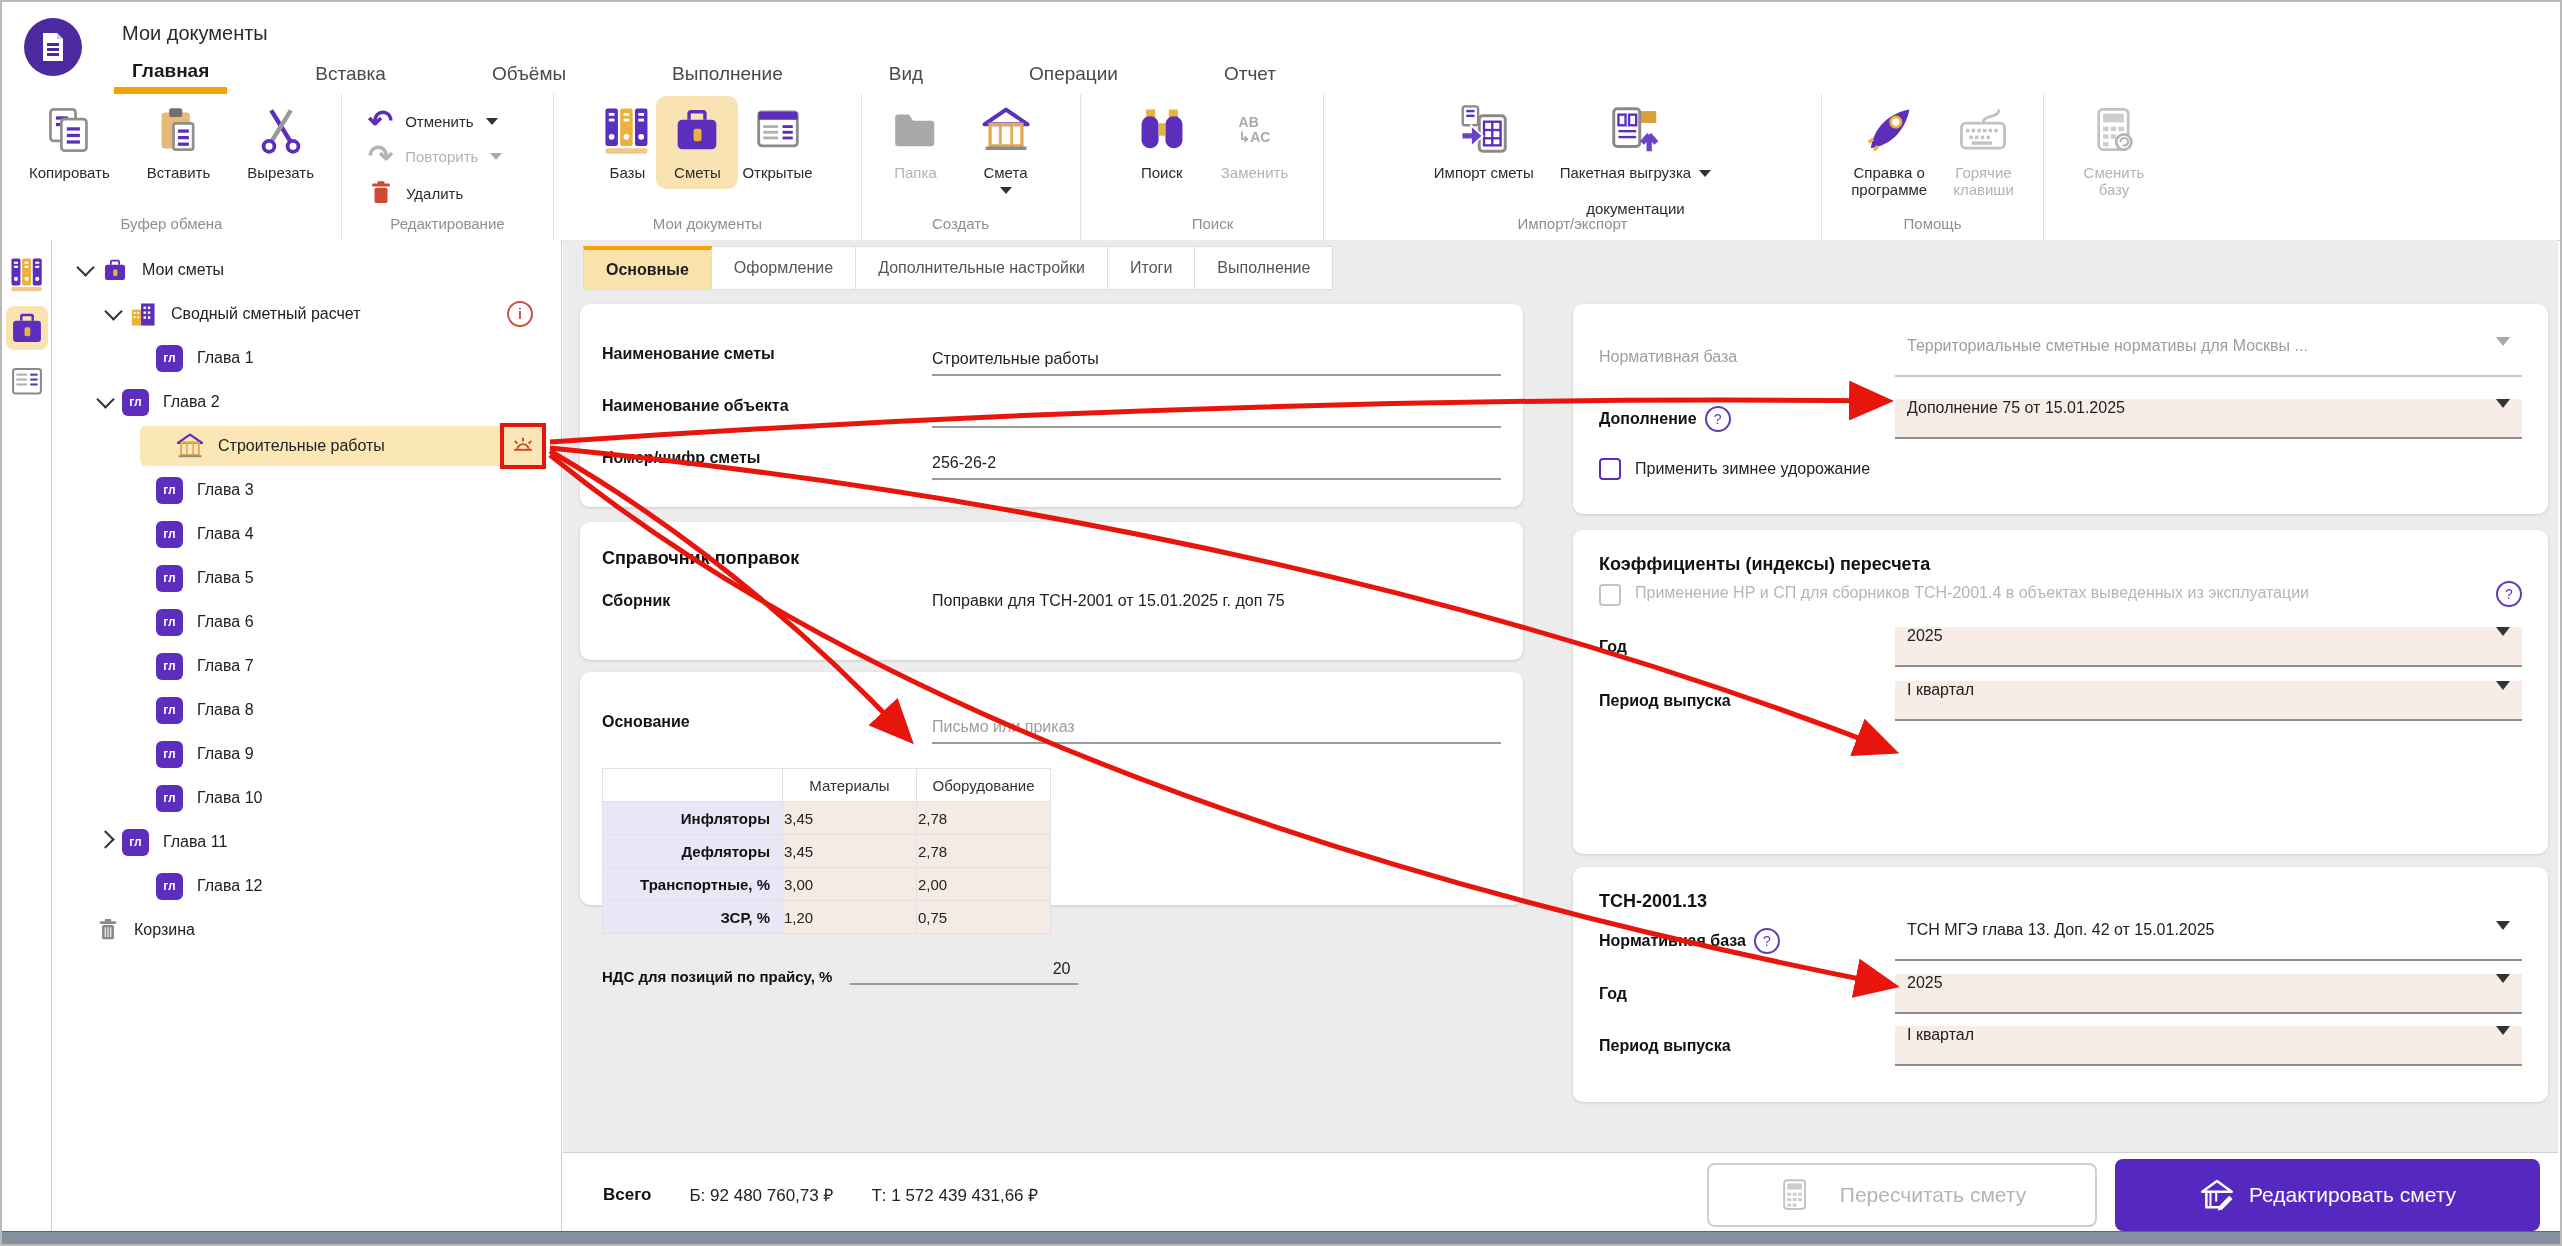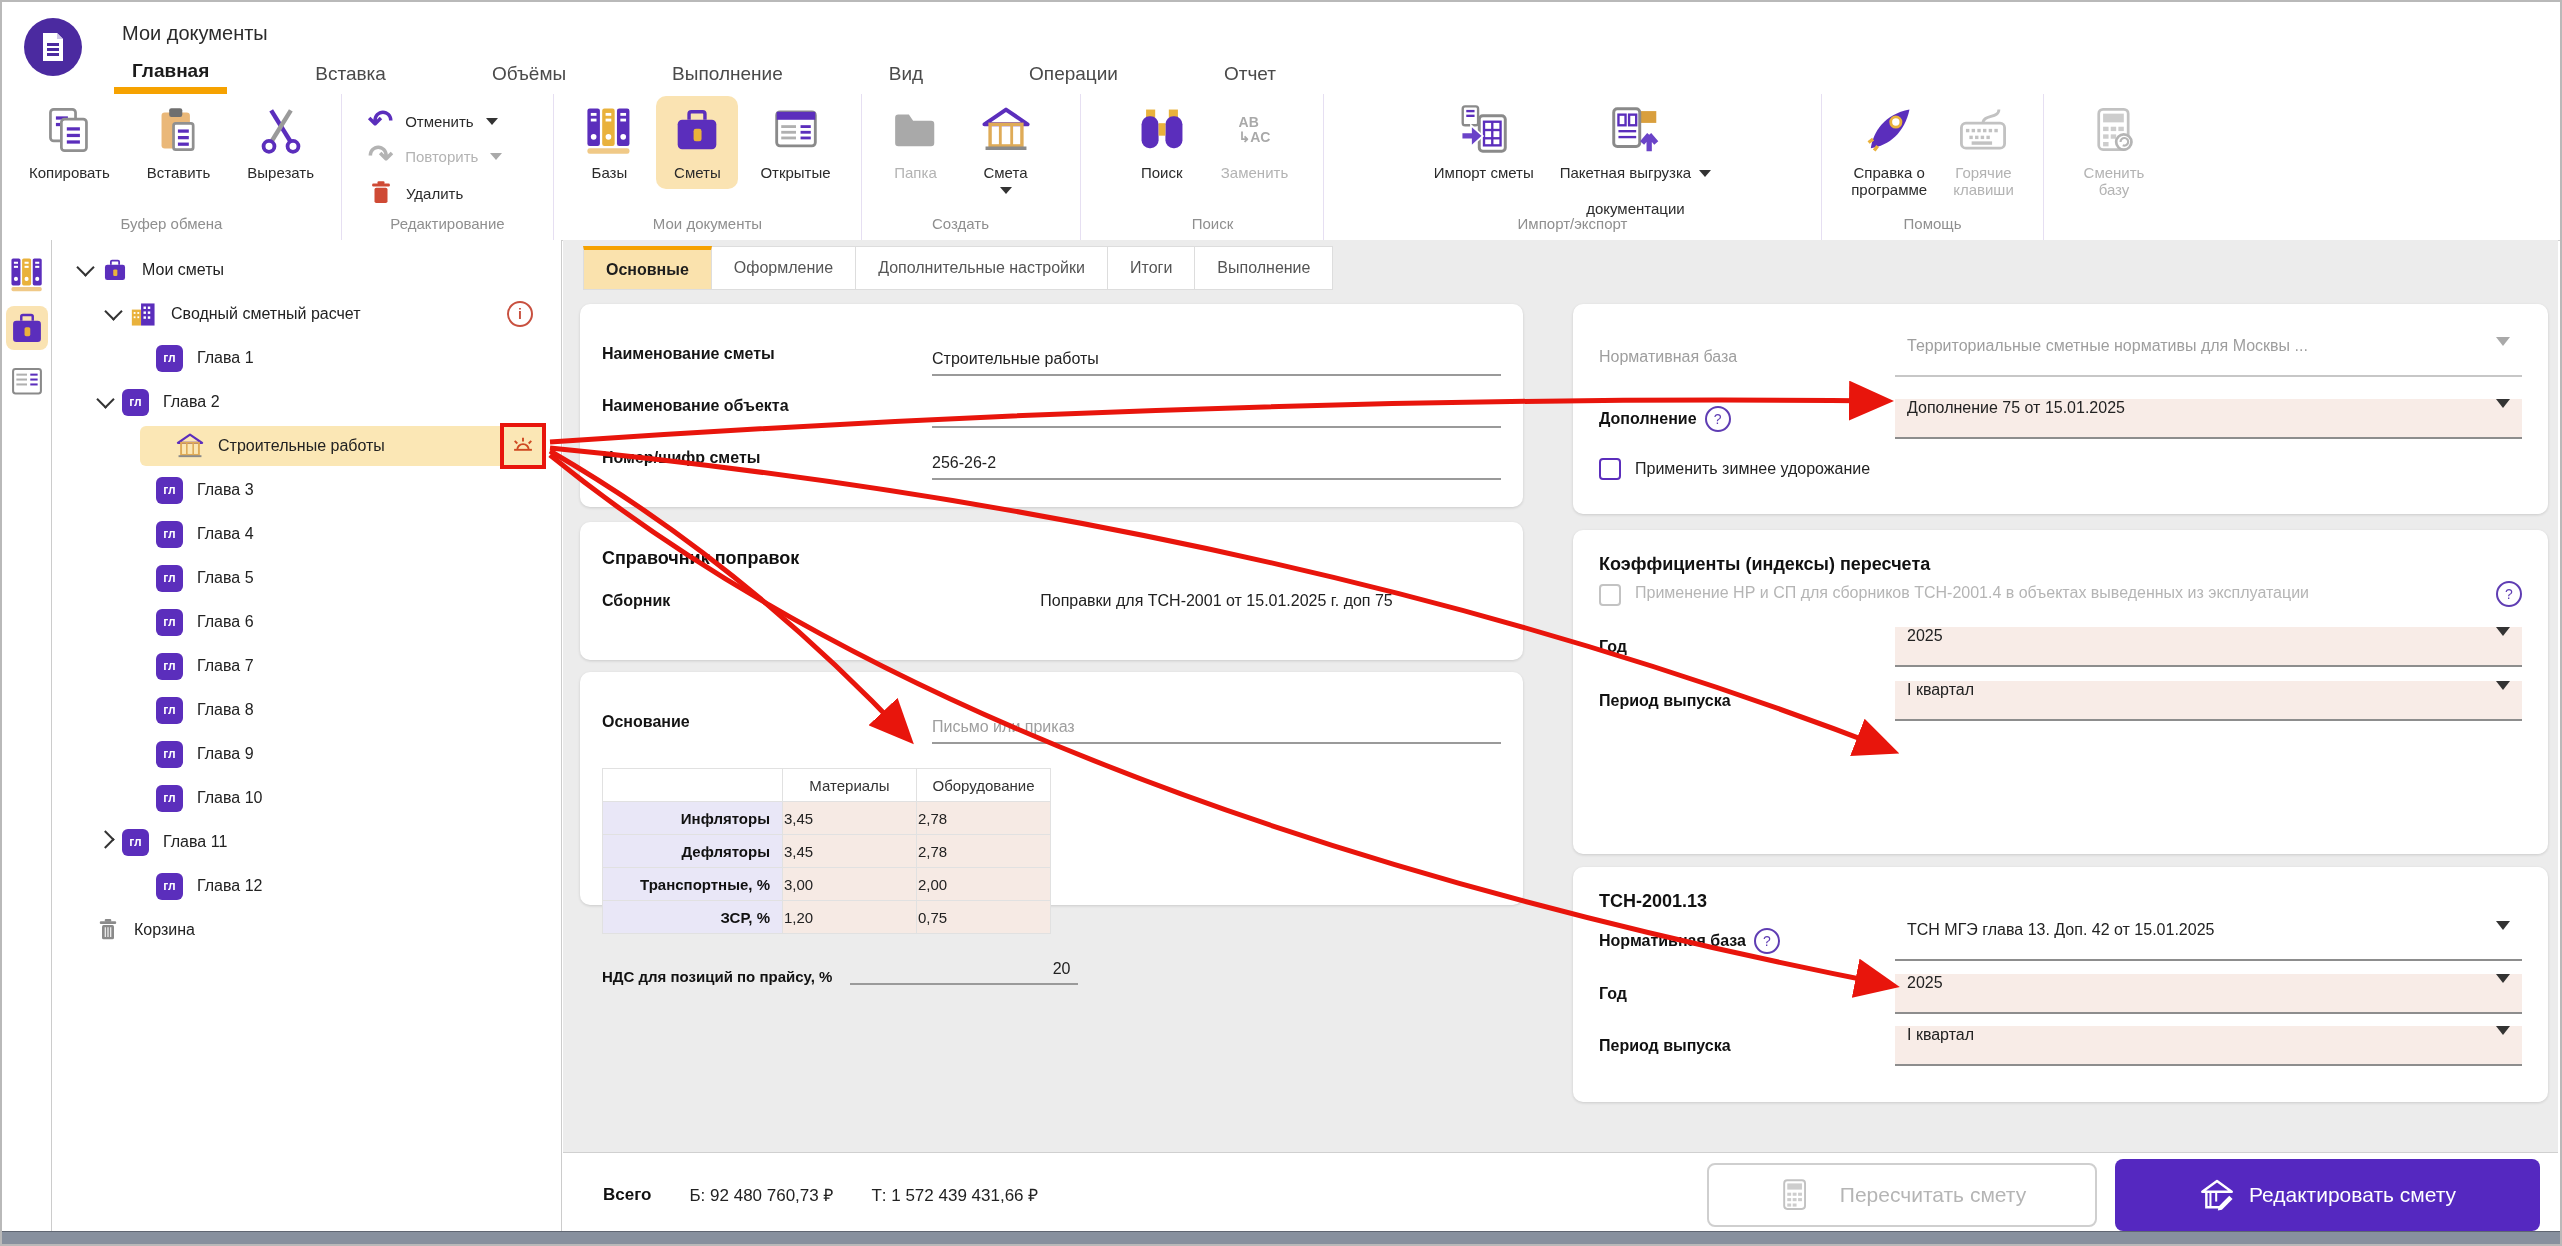--- a/index.html
+++ b/index.html
@@ -55,21 +55,21 @@
   .card{position:absolute;background:#fff;border-radius:10px;box-shadow:0 1px 3px rgba(0,0,0,.14);box-sizing:border-box;}
   #card-names{left:17px;top:64px;width:943px;height:203px;}
   #card-ref{left:17px;top:282px;width:943px;height:138px;}
   #card-basis{left:17px;top:432px;width:943px;height:233px;}
   #card-base{left:1010px;top:64px;width:975px;height:210px;}
   #card-coef{left:1010px;top:290px;width:975px;height:324px;}
   #card-tsn{left:1010px;top:627px;width:975px;height:235px;}
   .frow{display:flex;align-items:center;margin:0 22px;height:52px;}
   .flabel{width:330px;flex:none;font-weight:bold;font-size:16px;color:#141414;}
   .finput{flex:1;border-bottom:2px solid #9a9a9a;height:36px;display:flex;align-items:flex-end;padding-bottom:6px;font-size:16px;color:#222;}
-  .fplain{flex:1;font-size:16px;color:#222;text-align:center;}
+  .fplain{flex:1;font-size:16px;color:#222;}
   .placeholder{color:#9e9e9e;}
   .card-title{margin:26px 22px 0;font-size:18px;font-weight:bold;color:#111;}
   table.poptable{border-collapse:collapse;margin:22px 0 0 22px;font-size:15px;}
   .poptable th,.poptable td{border:1px solid #e1e1e1;height:33px;box-sizing:border-box;}
   .poptable th{width:180px;font-weight:normal;color:#333;background:#fff;}
   .poptable th.vcol{width:134px;}
   .poptable td.rlab{background:#e9e7f7;font-weight:bold;text-align:right;padding-right:12px;color:#111;}
   .poptable td.val{background:#f6eae4;text-align:left;color:#222;}
   .nds-row{margin:26px 22px 0;display:flex;align-items:flex-end;}
   .nds-label{font-weight:bold;font-size:15px;white-space:nowrap;color:#111;}
@@ -200,21 +200,21 @@
                 <rect x="16" y="2" width="12" height="5" rx="2" fill="#cf4a35"></rect>
               </svg>
             </span>
           <span>Удалить</span>
         </div>
       </div>
       <div class="gcaption">Редактирование</div>
     </div>
 
     <div class="rgroup" style="left:552px;width:308px;">
-      <div class="btnrow" style="gap:22px;">
+      <div class="btnrow" style="gap:4px;">
         <div class="tbtn">
           <span class="ic">
               <svg width="50" height="50" viewBox="0 0 44 44">
                 <rect x="3" y="3" width="11" height="33" rx="2" fill="#5b2ebc"></rect>
                 <rect x="16" y="3" width="11" height="33" rx="2" fill="#e9b23c"></rect>
                 <rect x="29" y="3" width="11" height="33" rx="2" fill="#5b2ebc"></rect>
                 <g fill="#fff">
                   <rect x="6" y="7" width="5" height="2.5"></rect>
                   <rect x="6" y="12" width="5" height="2.5"></rect>
                   <circle cx="8.5" cy="28" r="2.5"></circle>

